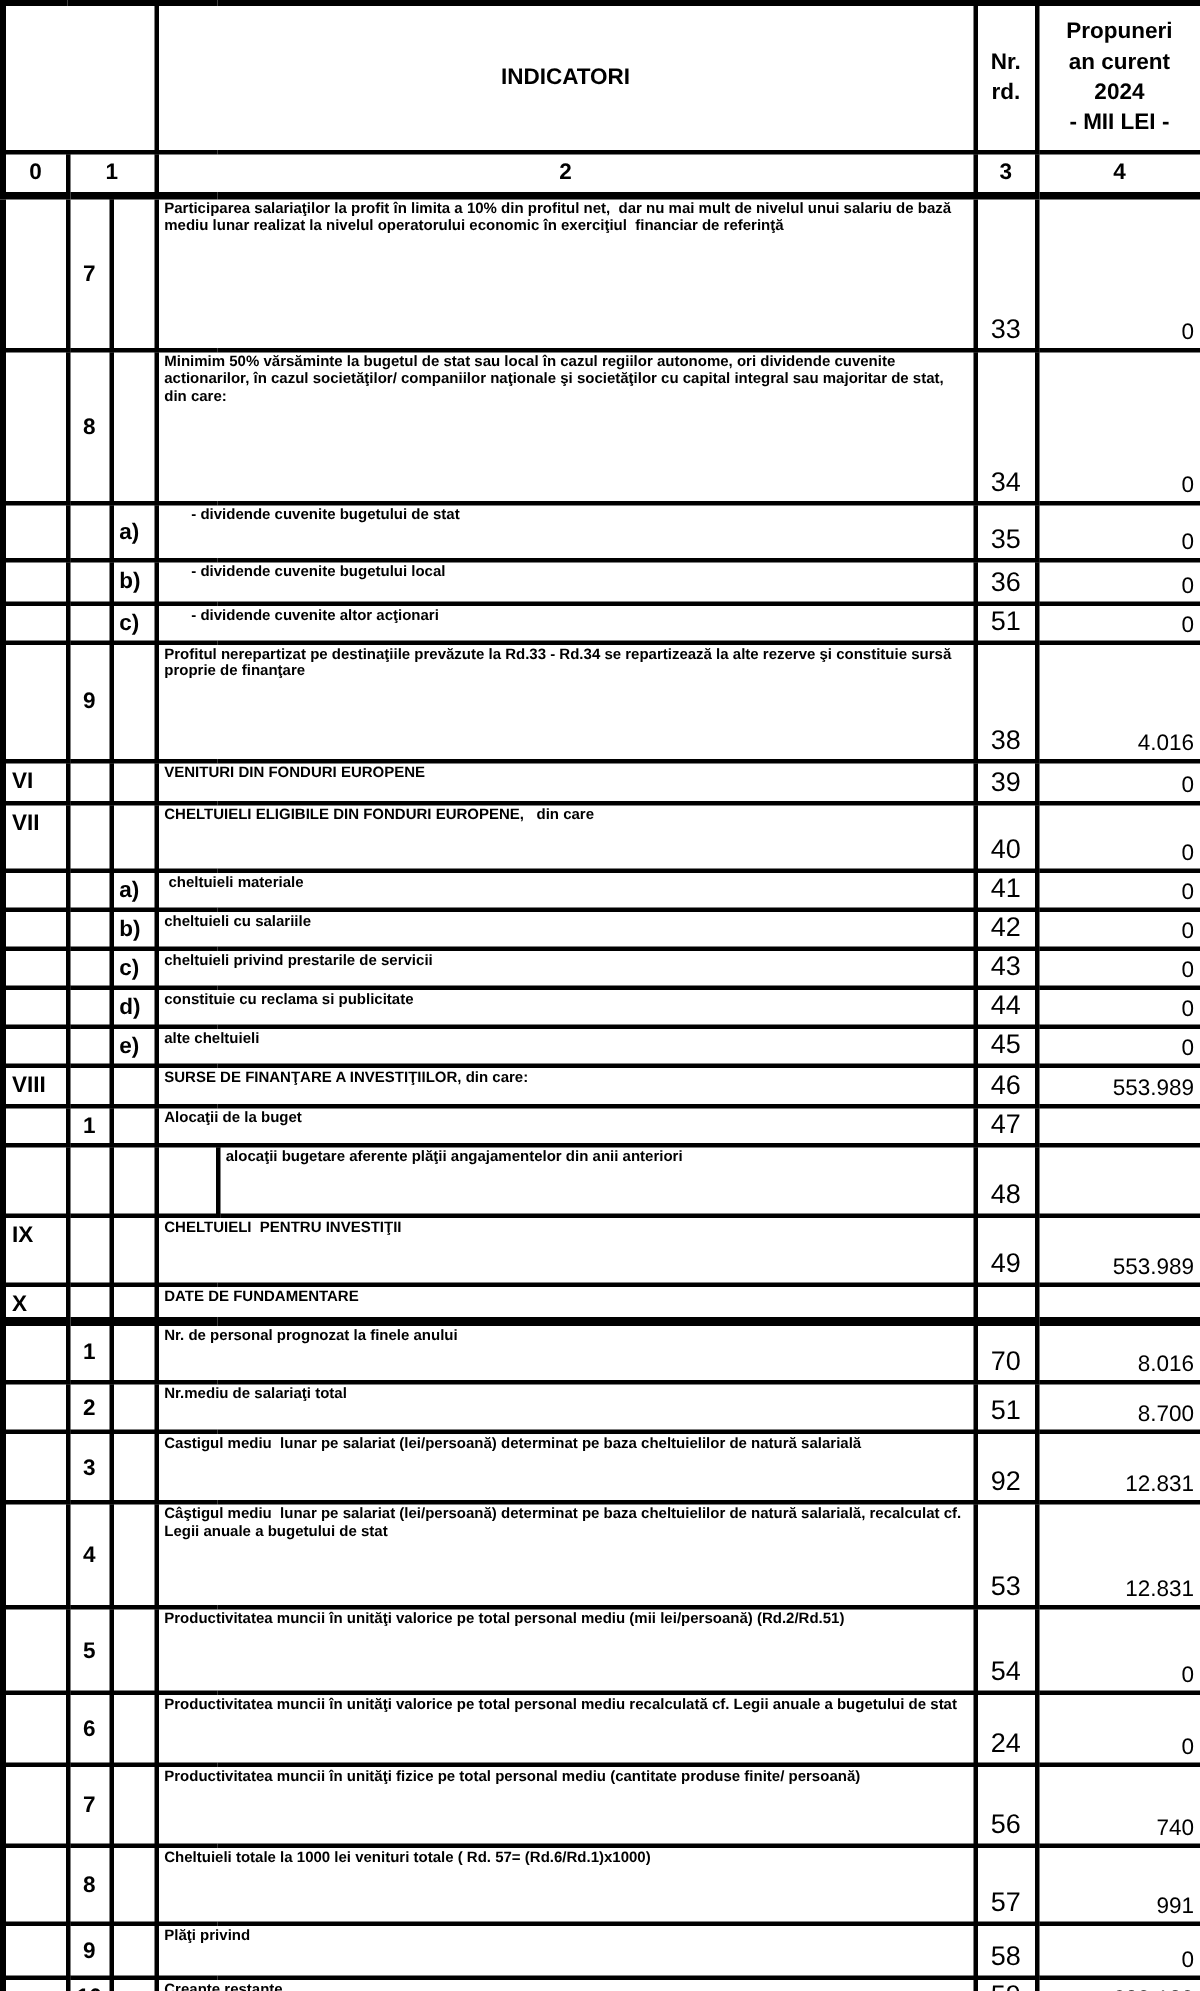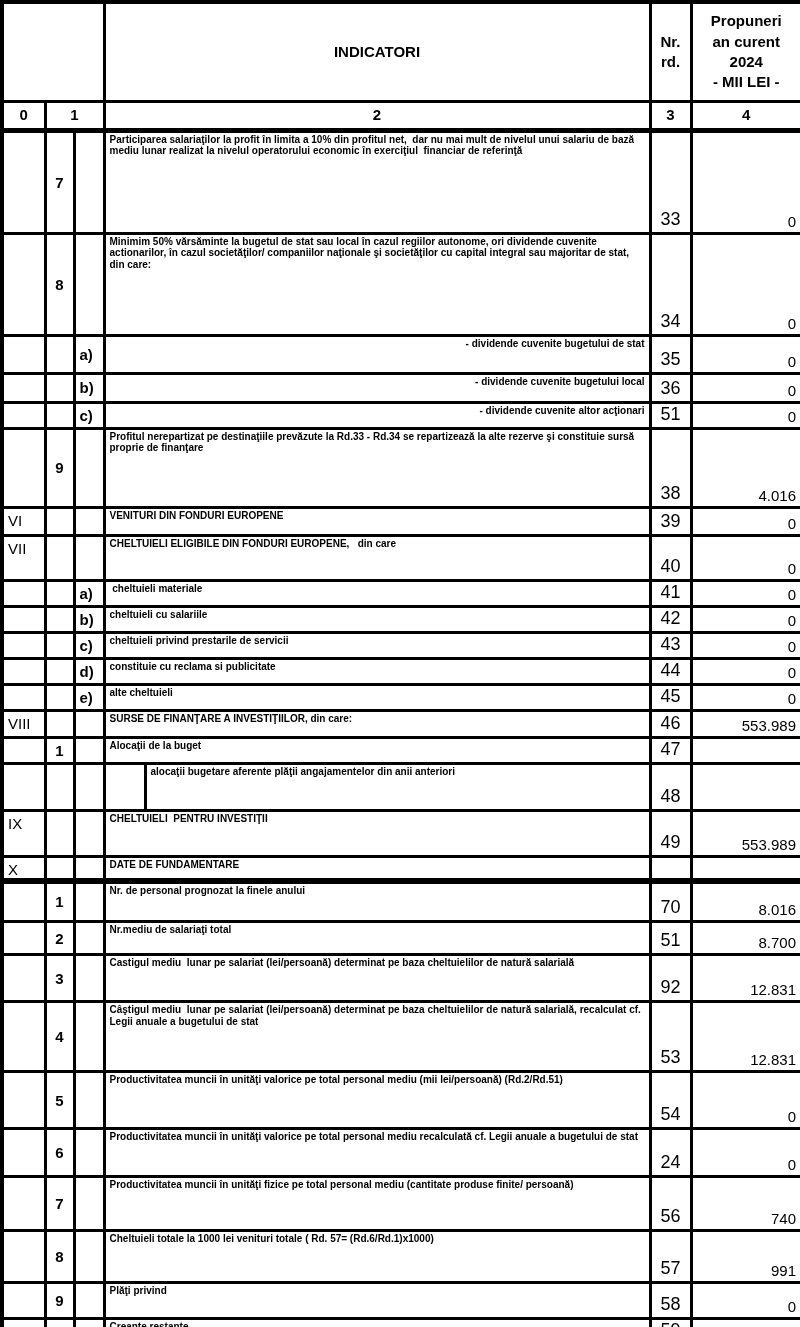--- a/index.html
+++ b/index.html
@@ -2,24 +2,24 @@
 <html><head>
 <meta charset="utf-8">
 <style>
   html,body { margin:0; padding:0; background:#ffffff; }
   body { width:800px; font-family:"Liberation Sans", sans-serif; color:#000; }
   table.budget { border-collapse:collapse; table-layout:fixed; width:800px;
                  border:4px solid #000; border-bottom-width:5px; }
   td { border:3px solid #000; overflow:hidden; }
   .lbl    { font-weight:bold; font-size:10px; line-height:1.18; vertical-align:top;
             padding:1px 4px; white-space:pre-wrap; text-align:left; }
-  .ind    { padding-left:52px;text-align:right; }
+  .ind    { padding-left:22px; }
   .rd     { font-size:18px; font-weight:normal; text-align:center; vertical-align:bottom; padding:0 0 2px 0; }
   .val    { font-size:15px; font-weight:normal; text-align:right;  vertical-align:bottom; padding:0 4px 2px 0; }
-  .roman  { font-weight:normal; font-size:15px; vertical-align:top; text-align:left; padding:3px 0 0 4px; }
+  .roman  { font-weight:bold; font-size:15px; vertical-align:top; text-align:left; padding:3px 0 0 4px; }
   .num    { font-weight:bold; font-size:15px; vertical-align:middle; text-align:center; padding:0; }
   .letter { font-weight:bold; font-size:15px; vertical-align:middle; text-align:left; padding:0 0 0 4px; }
   .hdr    { font-weight:bold; font-size:15px; text-align:center; vertical-align:middle;
             white-space:pre-line; line-height:1.35; padding:2px; }
   tr.hline > td { border-bottom-width:5px; }
   tr.xline > td { border-bottom-width:6px; }
 </style>
 </head>
 <body>
 

